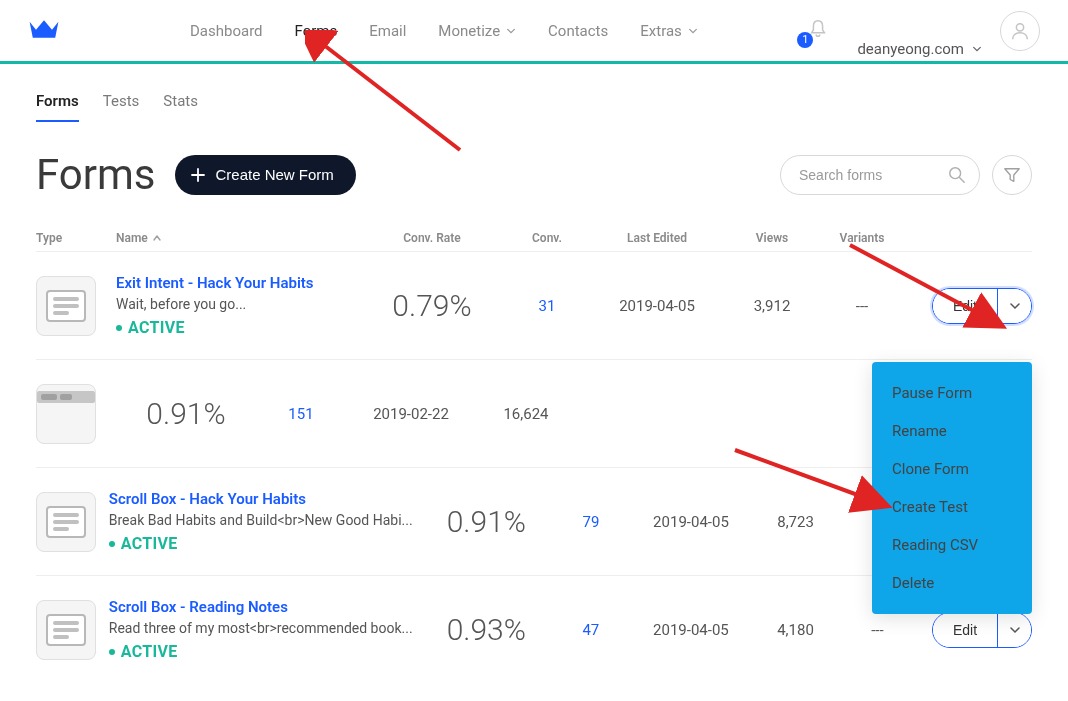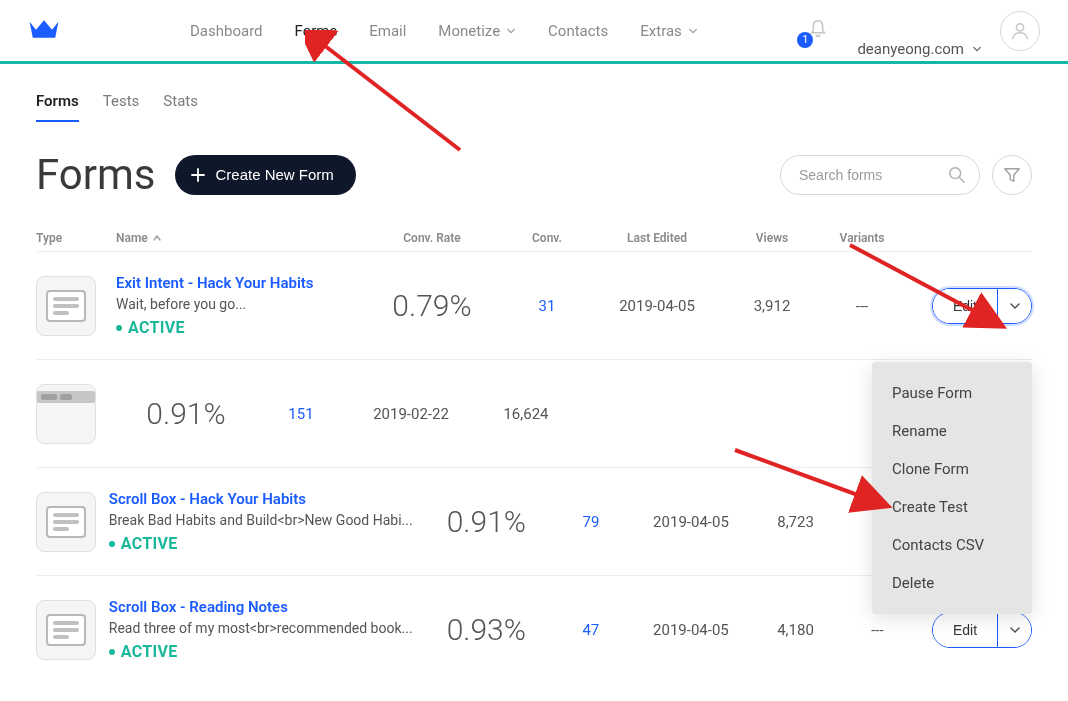--- a/index.html
+++ b/index.html
@@ -284,21 +284,21 @@
     justify-content:center;
     cursor:pointer;
   }
 
   
   .dropdown {
     position:absolute;
     right:36px;
     top:362px;
     width:160px;
-    background:#e5e5e5;
+    background:#0ea5e9;
     box-shadow:0 4px 20px rgba(0,0,0,0.12);
     border-radius:4px;
     padding:12px 0;
     z-index:50;
   }
   .dropdown-item {
     padding:10px 20px;
     font-size:15px;
     color:#444;
     cursor:pointer;
@@ -516,21 +516,21 @@
         </div>
       </div>
     </div>
 </div>
 
 <div class="dropdown">
   <div class="dropdown-item">Pause Form</div>
   <div class="dropdown-item">Rename</div>
   <div class="dropdown-item">Clone Form</div>
   <div class="dropdown-item">Create Test</div>
-  <div class="dropdown-item">Contacts CSV</div>
+  <div class="dropdown-item">Reading CSV</div>
   <div class="dropdown-item">Delete</div>
 </div>
 
 <svg class="arrow" style="left:305px;top:30px;" width="170" height="130">
   <defs>
       <marker id="ah1" markerWidth="10" markerHeight="10" refX="2" refY="5" orient="auto">
         <path d="M0 0 L10 5 L0 10 Z" fill="#e02424"></path>
       </marker>
     </defs>
   <line x1="155" y1="120" x2="15" y2="12" stroke="#e02424" stroke-width="4" marker-end="url(#ah1)"></line>

